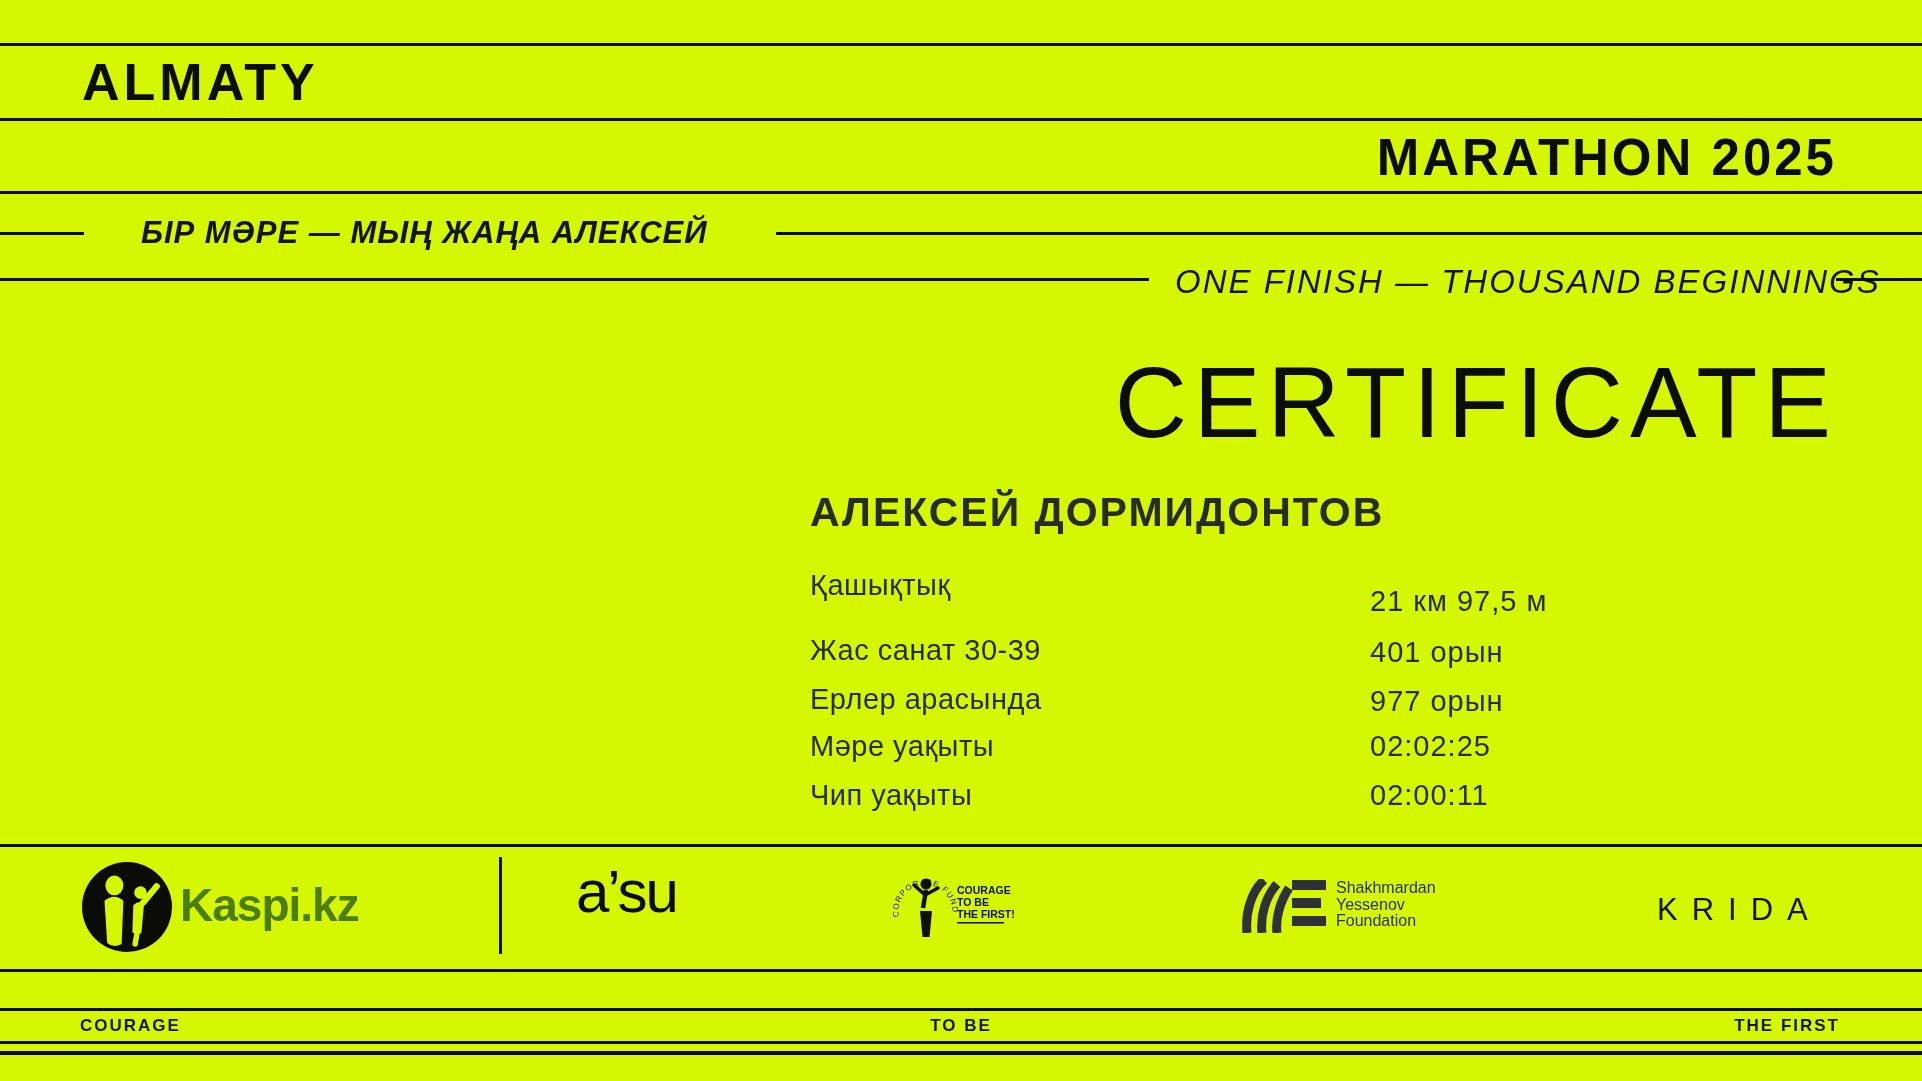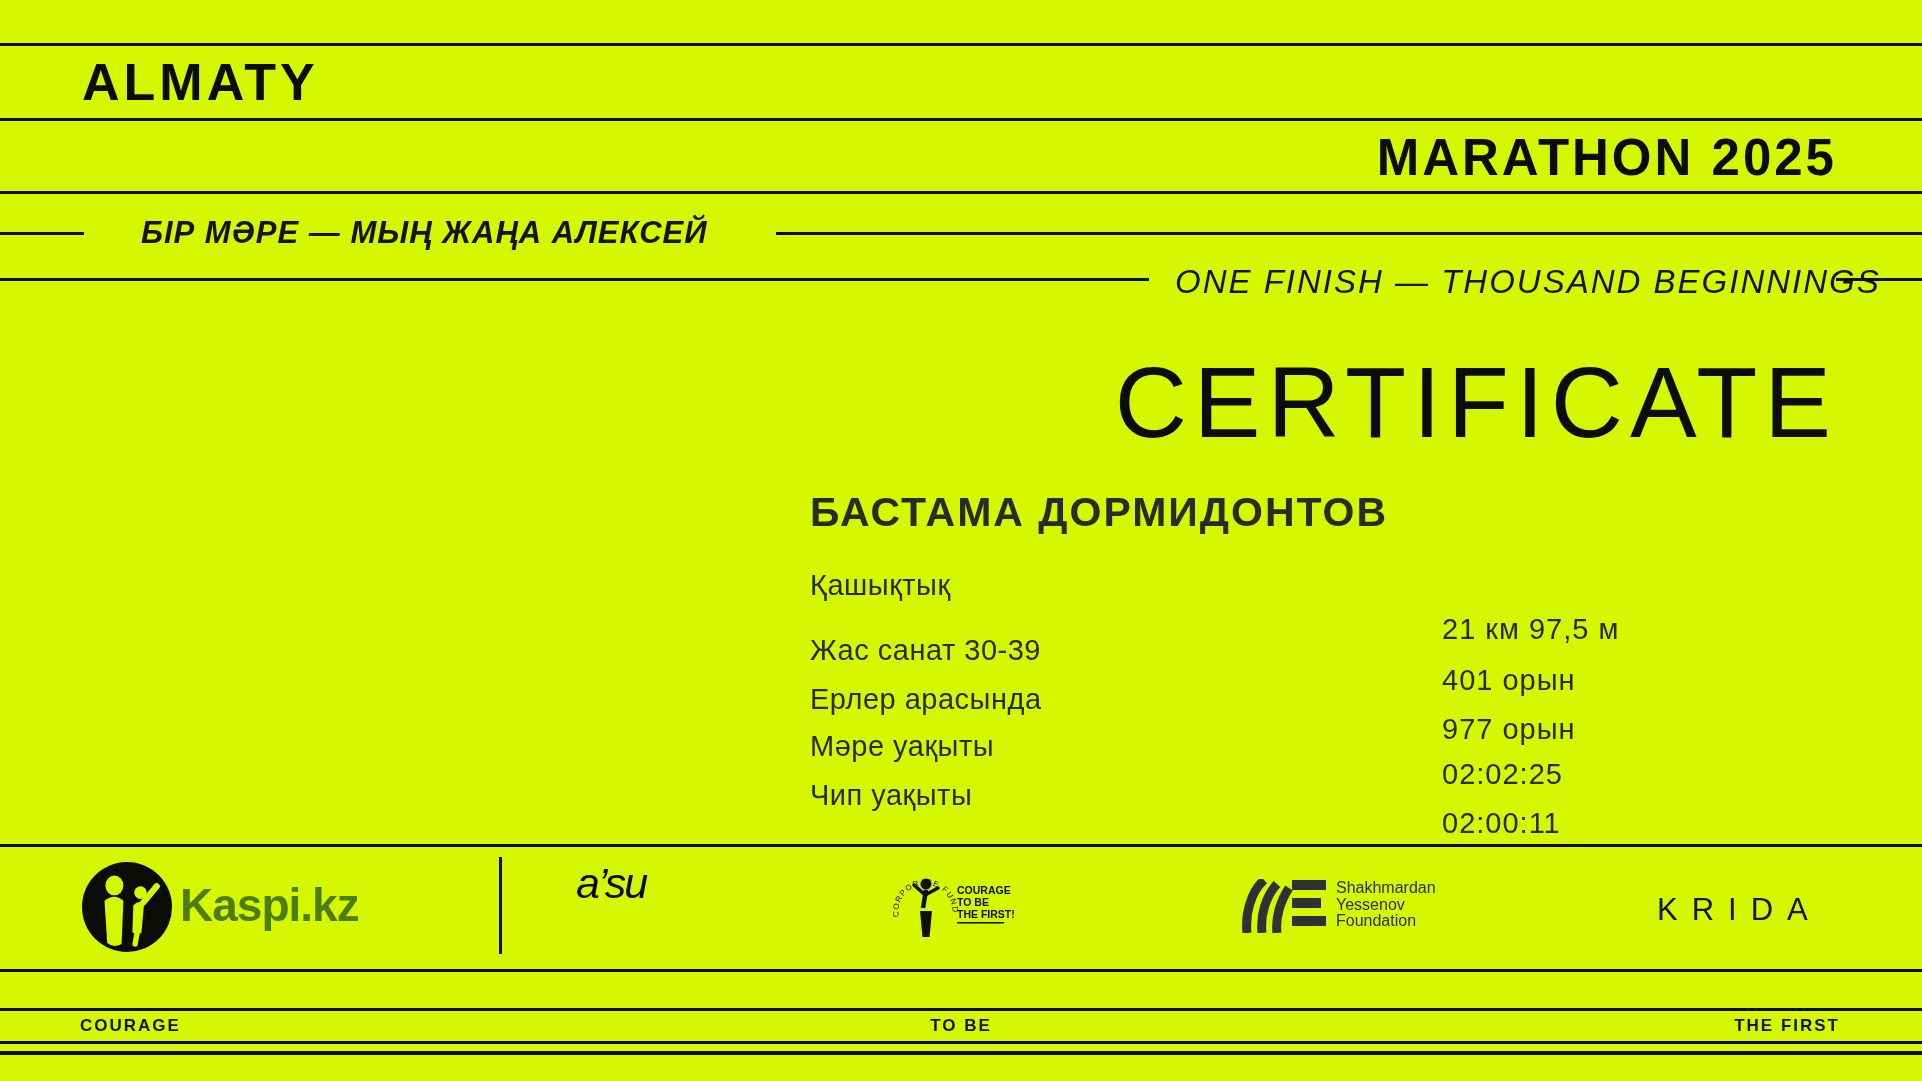--- a/index.html
+++ b/index.html
@@ -13,24 +13,24 @@
   .rule{position:absolute;background:#0c0d09;height:3px;}
   
   .almaty{left:82px;top:56px;font-size:52px;font-weight:700;letter-spacing:4px;line-height:1;}
   .marathon{right:85px;top:132px;font-size:51px;font-weight:700;letter-spacing:3px;line-height:1;}
   .slogan-kz{left:141px;top:214px;font-size:31px;font-style:italic;font-weight:700;letter-spacing:1px;line-height:1.2;color:#14150f;}
   .slogan-en{left:1175px;top:262px;font-size:33px;font-style:italic;letter-spacing:2px;line-height:1.2;color:#14150f;}
   .certificate{right:84px;top:320px;font-size:100px;font-weight:400;letter-spacing:7px;line-height:1;white-space:nowrap;margin-top:32px;}
   
   .name{left:810px;top:492px;font-size:41px;font-weight:700;letter-spacing:2px;color:#272d25;line-height:1;}
   .row-label{position:absolute;left:810px;font-size:29px;letter-spacing:.5px;color:#272d25;line-height:1.1;}
-  .row-value{position:absolute;left:1442px;font-size:29px;letter-spacing:1px;color:#272d25;line-height:1.1;margin-top:28px;}
+  .row-value{position:absolute;left:1370px;font-size:29px;letter-spacing:1px;color:#272d25;line-height:1.1;}
   .kaspi-text{left:180px;top:882px;font-size:46px;font-weight:700;letter-spacing:-1px;line-height:1;color:#4d7c0f;}
   .v-divider{left:499px;top:857px;width:3px;height:97px;background:#0c0d09;}
-  .asu{left:576px;top:862px;font-size:43px;font-weight:400;letter-spacing:-2px;line-height:1;color:#0b0c08;font-style:italic;}
+  .asu{left:576px;top:862px;font-size:60px;font-weight:400;letter-spacing:-2px;line-height:1;color:#0b0c08;}
   .yessenov-text{left:1336px;top:880px;font-size:16px;line-height:16.5px;color:#2e3237;letter-spacing:0;}
   .krida{left:1657px;top:894px;font-size:31px;font-weight:400;letter-spacing:14px;line-height:1;color:#14150f;}
   
   .foot-word{position:absolute;top:1017px;font-size:17px;font-weight:700;letter-spacing:2px;color:#14150f;line-height:1;}
 </style>
 </head>
 <body>
 
 <div class="rule" style="top:43px;left:0;right:0;"></div>
 <div class="abs almaty">ALMATY</div>
@@ -41,21 +41,21 @@
 <div class="rule" style="top:232px;left:0;width:84px;"></div>
 <div class="abs slogan-kz">БІР МӘРЕ — МЫҢ ЖАҢА АЛЕКСЕЙ</div>
 <div class="rule" style="top:232px;left:776px;right:0;"></div>
 
 <div class="rule" style="top:278px;left:0;width:1149px;"></div>
 <div class="abs slogan-en">ONE FINISH — THOUSAND BEGINNINGS</div>
 <div class="rule" style="top:278px;left:1836px;right:0;"></div>
 
 <div class="abs certificate">CERTIFICATE</div>
 
-<div class="abs name">БАСТАМА ДОРМИДОНТОВ</div>
+<div class="abs name">АЛЕКСЕЙ ДОРМИДОНТОВ</div>
 
 <div class="row-label" style="top:570px;">Қашықтық</div>
 <div class="row-value" style="top:586px;">21 км 97,5 м</div>
 
 <div class="row-label" style="top:635px;">Жас санат 30-39</div>
 <div class="row-value" style="top:637px;">401 орын</div>
 
 <div class="row-label" style="top:684px;">Ерлер арасында</div>
 <div class="row-value" style="top:686px;">977 орын</div>
 

